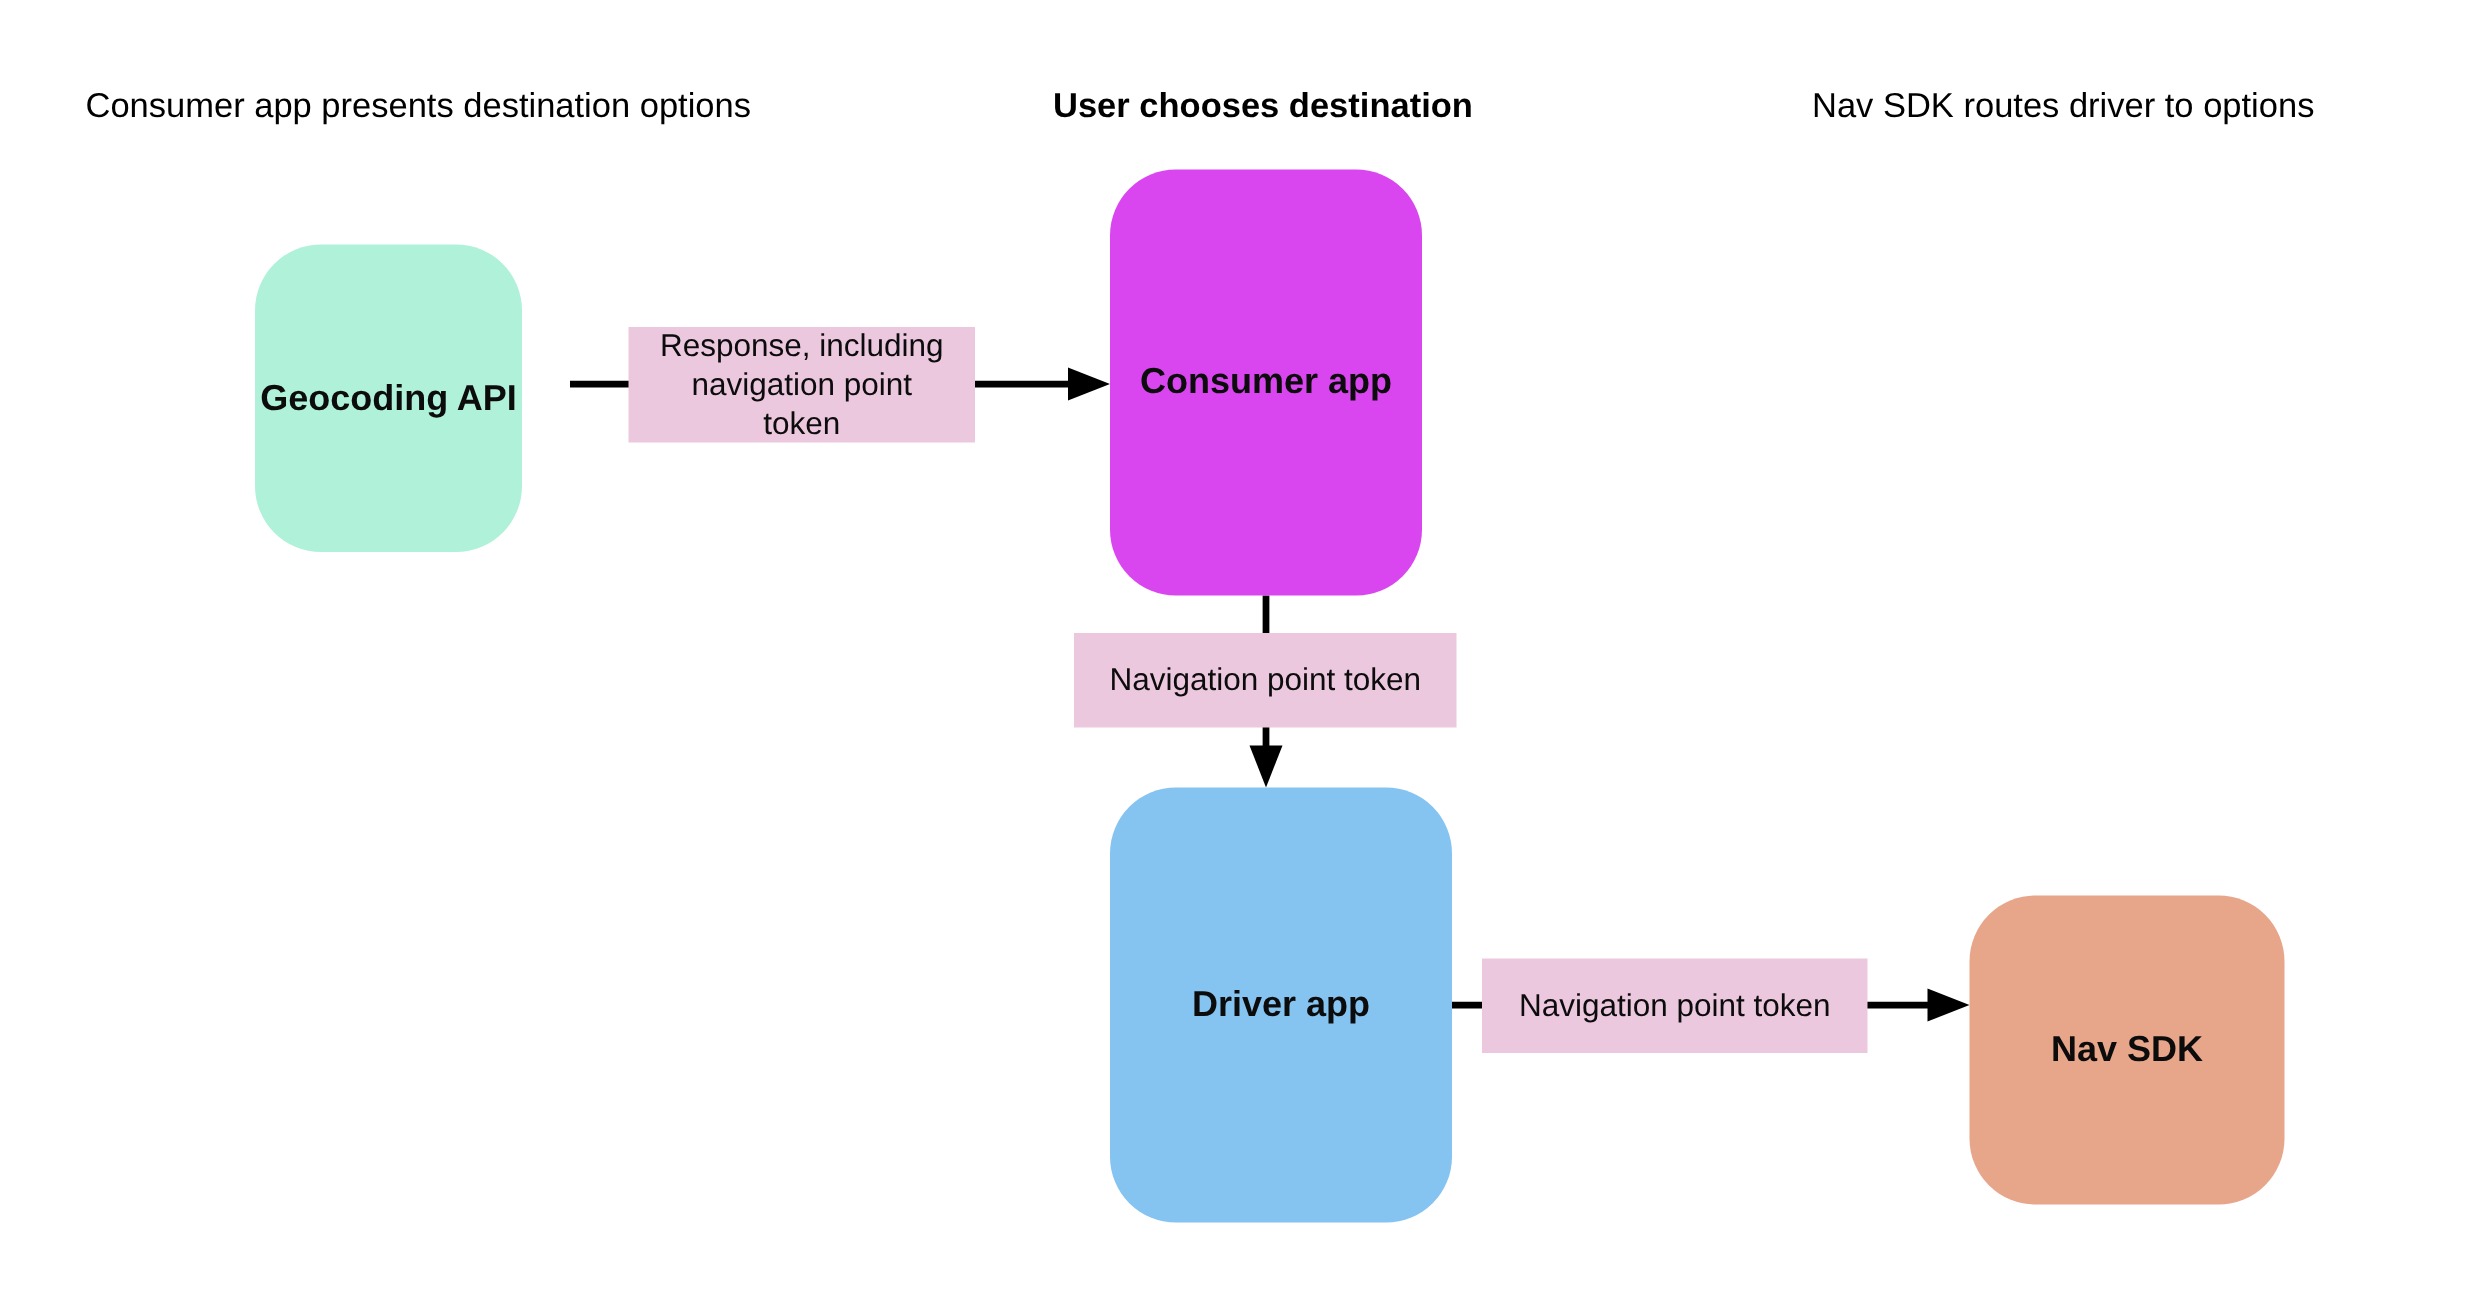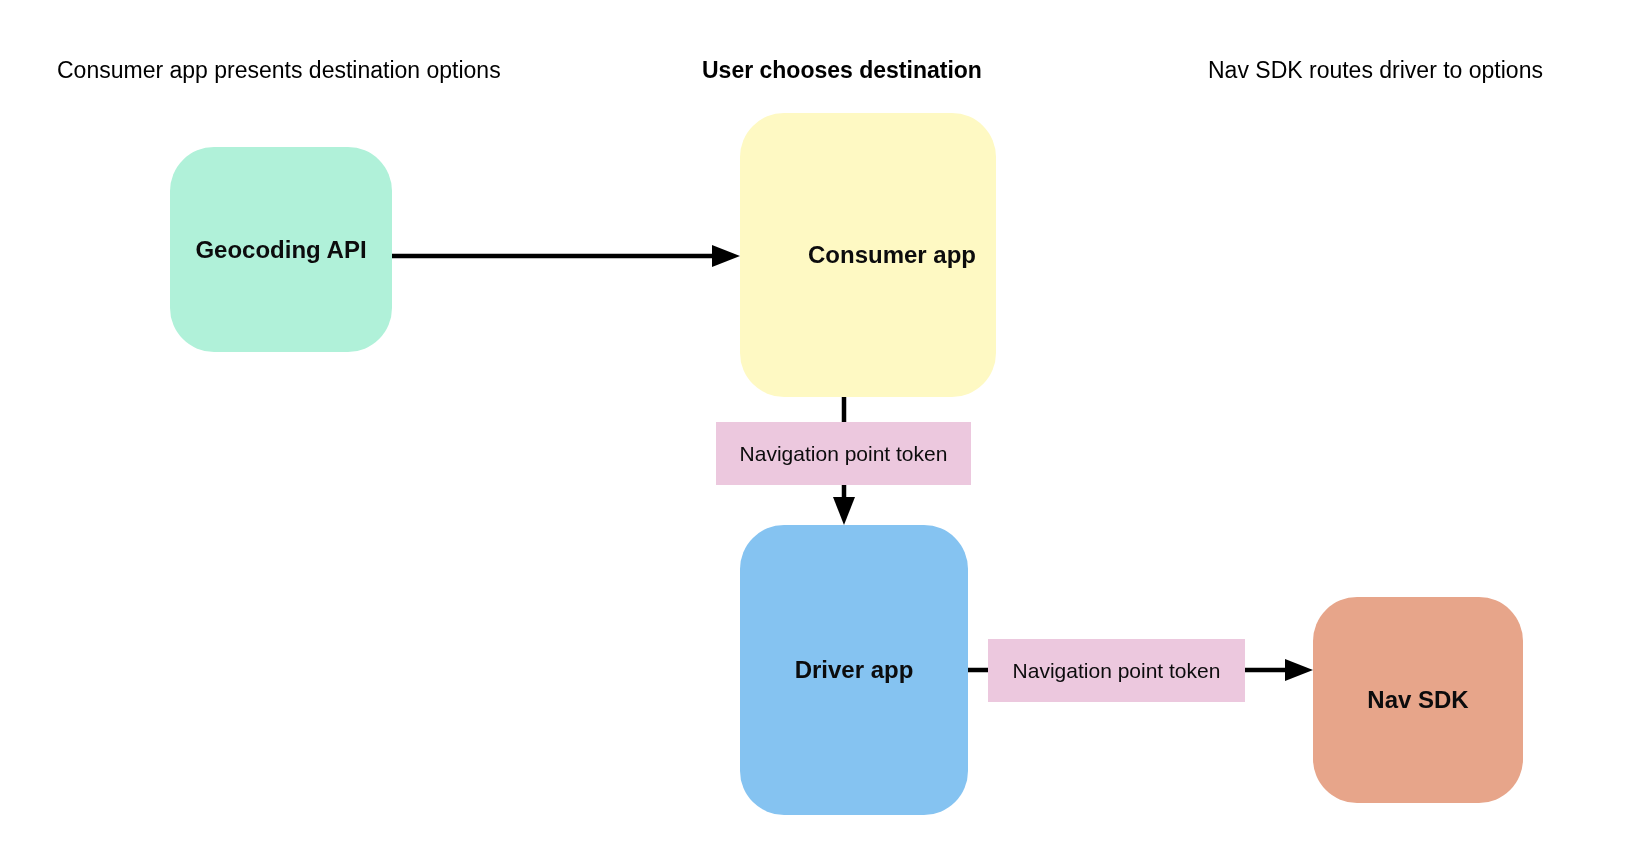--- a/index.html
+++ b/index.html
@@ -31,21 +31,21 @@
     border-radius: 44px;
     display: flex;
     align-items: center;
     justify-content: center;
     font-size: 24px;
     font-weight: bold;
     color: #0c0c0d;
     text-align: center;
     z-index: 2;
   }
-  #node-geocoding { left: 170px;  top: 147px; width: 222px; height: 205px; }
+  #node-geocoding { left: 170px;  top: 163px; width: 178px; height: 205px; }
   #node-consumer  { left: 740px;  top: 113px; width: 208px; height: 284px; }
   #node-driver    { left: 740px;  top: 525px; width: 228px; height: 290px; }
   #node-navsdk    { left: 1313px; top: 597px; width: 210px; height: 206px; }
 
   .edge-label {
     position: absolute;
     display: flex;
     align-items: center;
     justify-content: center;
     font-size: 21px;
@@ -89,24 +89,27 @@
     </g>
 
     <g>
       <line x1="948" y1="670" x2="1291" y2="670" stroke="currentColor" stroke-width="4.5"></line>
       <polygon points="1313,670 1285,659 1285,681" fill="currentColor"></polygon>
     </g>
   </svg>
 
   <div class="node" id="node-geocoding" style="background: rgb(176, 241, 217);">Geocoding API</div>
 
-  <div class="node" id="node-consumer" style="background: #fef9c3; padding-left: 48px;">Consumer app</div>
+  <div class="node" id="node-consumer" style="background: #d946ef;">Consumer app</div>
 
   <div class="node" id="node-driver" style="background: rgb(133, 195, 241);">Driver app</div>
 
   <div class="node" id="node-navsdk" style="background: rgb(231, 165, 138);">Nav SDK</div>
 
+  <div class="edge-label" id="edge-label-response" style="background: rgb(236, 200, 222);">Response, including
+navigation point
+token</div>
 
   <div class="edge-label" id="edge-label-mid" style="background: rgb(236, 200, 222);">Navigation point token</div>
 
   <div class="edge-label" id="edge-label-bottom" style="background: rgb(236, 200, 222);">Navigation point token</div>
 
 </div>
 
 </body></html>

